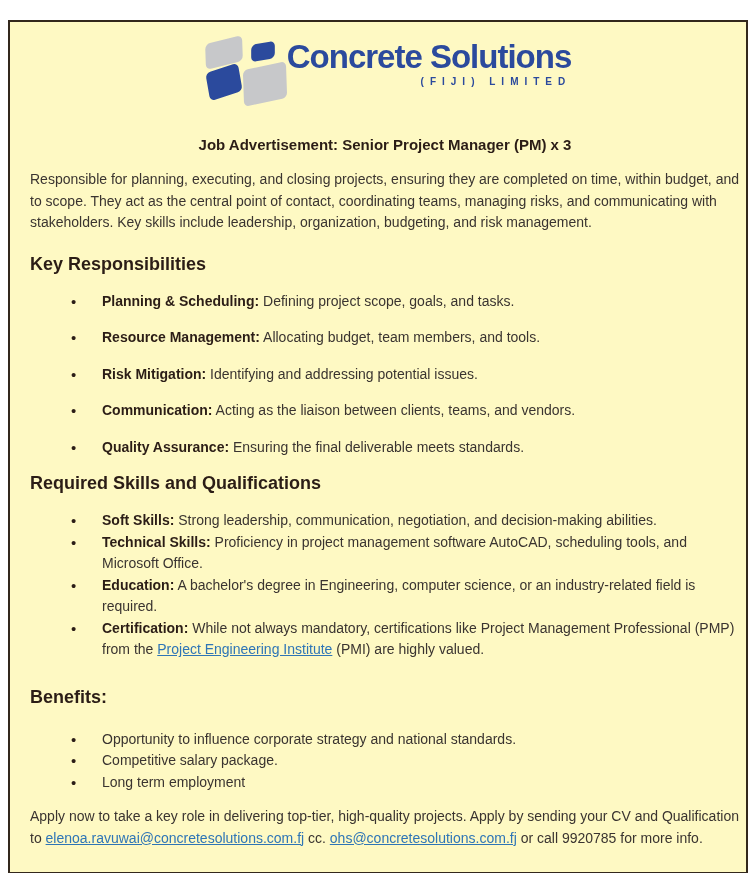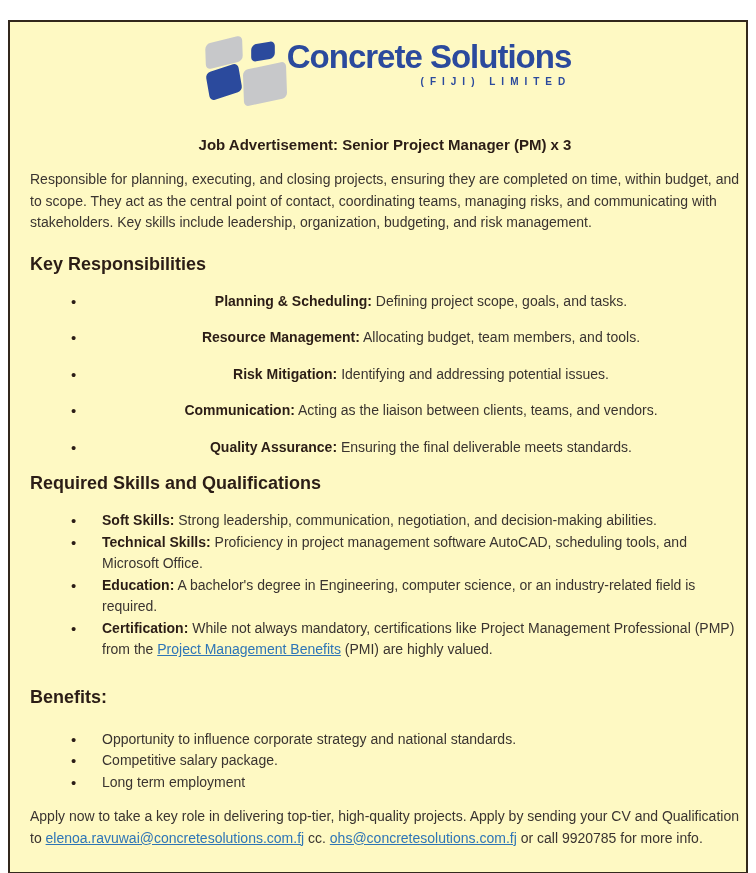--- a/index.html
+++ b/index.html
@@ -86,21 +86,21 @@
   li { position: relative; }
   li::before {
     content: "\2022";
     position: absolute;
     left: -31px;
     top: 0;
     color: #2b1d16;
     font-size: 15px;
   }
   ul.spaced { margin-bottom: 3px; }
-  ul.spaced li { margin-bottom: 15px; text-align: center; }
+  ul.spaced li { margin-bottom: 15px; }
   ul.tight li { margin: 0; }
   b.lead { color: #2b1d16; font-weight: 700; }
   .benefits-heading { margin: 26px 0 21px 0; }
   .closing { margin: 13px 0 0 0; }
   a.link {
     color: #2e75b6;
     text-decoration: underline;
     cursor: pointer;
   }
 </style>
@@ -133,21 +133,21 @@
     <li><b class="lead">Risk Mitigation:</b><span> Identifying and addressing potential issues.</span></li>
     <li><b class="lead">Communication:</b><span> Acting as the liaison between clients, teams, and vendors.</span></li>
     <li><b class="lead">Quality Assurance:</b><span> Ensuring the final deliverable meets standards.</span></li>
   </ul>
 
   <h2>Required Skills and Qualifications</h2>
   <ul class="tight">
     <li><b class="lead">Soft Skills:</b><span> Strong leadership, communication, negotiation, and decision-making abilities.</span></li>
     <li><b class="lead">Technical Skills:</b><span> Proficiency in project management software AutoCAD, scheduling tools, and Microsoft Office.</span></li>
     <li><b class="lead">Education:</b><span> A bachelor's degree in Engineering, computer science, or an industry-related field is required.</span></li>
-    <li><b class="lead">Certification:</b><span> While not always mandatory, certifications like Project Management Professional (PMP) from the </span><a class="link">Project Management Benefits</a><span> (PMI) are highly valued.</span></li>
+    <li><b class="lead">Certification:</b><span> While not always mandatory, certifications like Project Management Professional (PMP) from the </span><a class="link">Project Engineering Institute</a><span> (PMI) are highly valued.</span></li>
   </ul>
 
   <h2 class="benefits-heading">Benefits:</h2>
   <ul class="tight">
     <li><span>Opportunity to influence corporate strategy and national standards.</span></li>
     <li><span>Competitive salary package.</span></li>
     <li><span>Long term employment</span></li>
   </ul>
 
   <p class="closing"><span>Apply now to take a key role in delivering top-tier, high-quality projects. Apply by sending your CV and Qualification to </span><a class="link">elenoa.ravuwai@concretesolutions.com.fj</a><span> cc. </span><a class="link">ohs@concretesolutions.com.fj</a><span> or call 9920785 for more info.</span></p>

